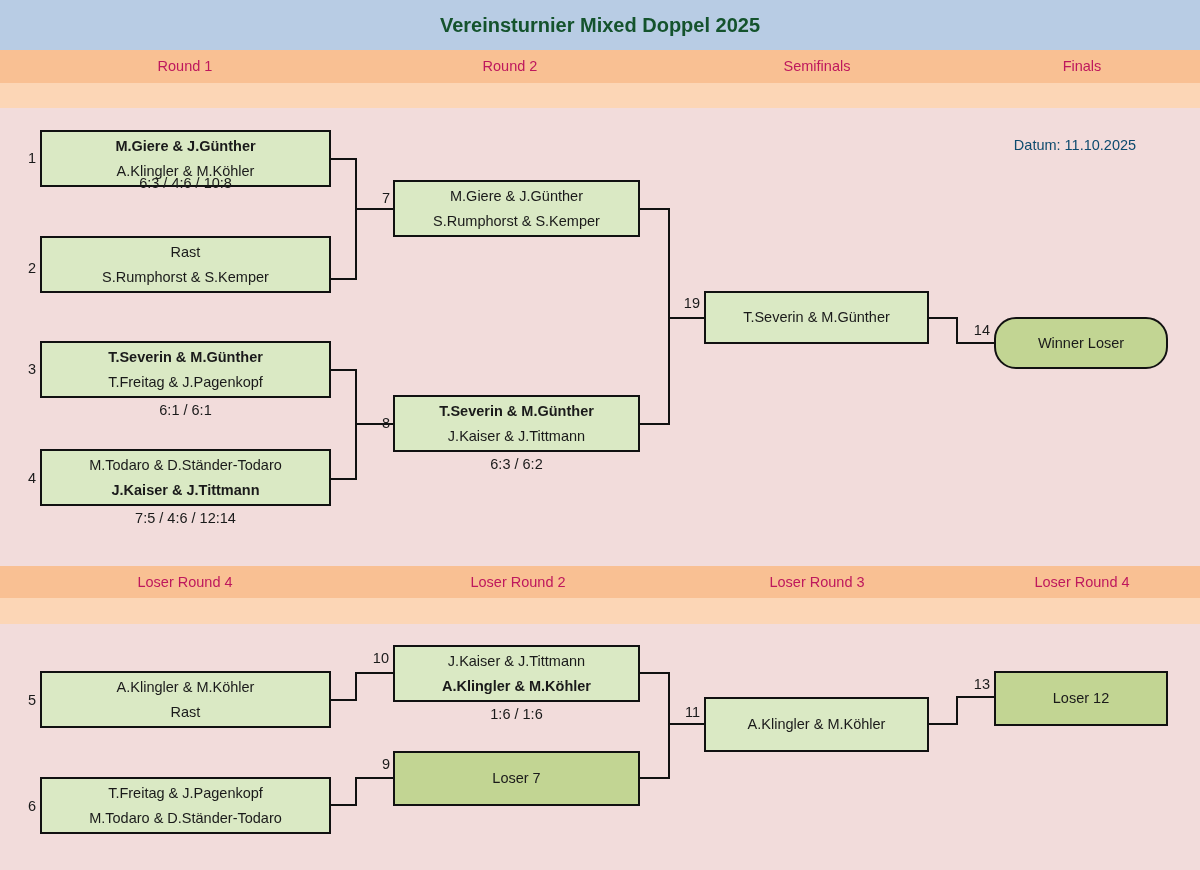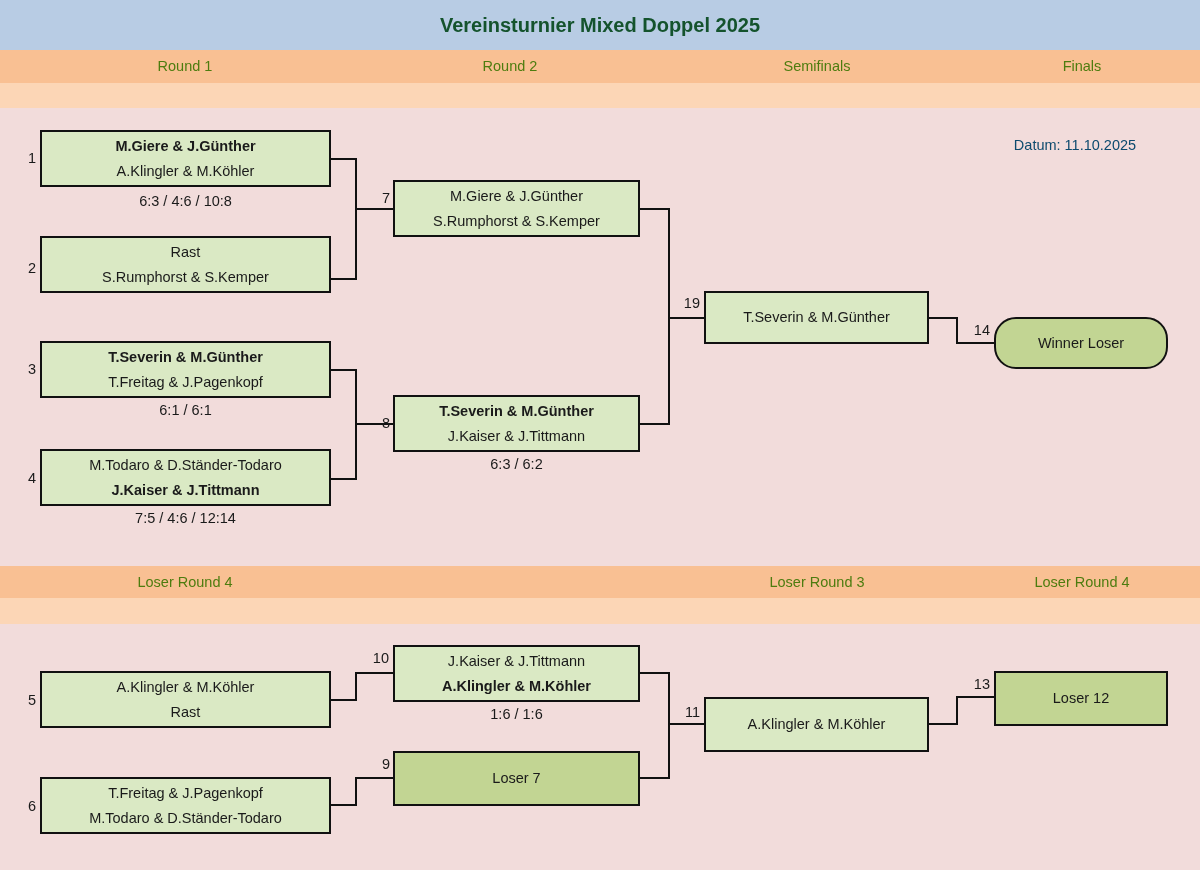--- a/index.html
+++ b/index.html
@@ -42,21 +42,21 @@
     text-align: center;
     font-size: 20px;
     font-weight: bold;
     color: #14532d;
   }
 
   .round-label {
     position: absolute;
     text-align: center;
     font-size: 14.5px;
-    color: #4d7c0f;
+    color: #be185d;
     line-height: 33px;
     height: 33px;
   }
 
   
   .box {
     position: absolute;
     border: 2.2px solid #111111;
     background: #dae9c4;
     box-sizing: border-box;
@@ -118,20 +118,21 @@
   <div class="band band-sub2"></div>
 
   <div class="page-title">Vereinsturnier Mixed Doppel 2025</div>
 
   <div class="round-label" style="left:35px;   top:50px; width:300px;">Round 1</div>
   <div class="round-label" style="left:360px;  top:50px; width:300px;">Round 2</div>
   <div class="round-label" style="left:667px;  top:50px; width:300px;">Semifinals</div>
   <div class="round-label" style="left:932px;  top:50px; width:300px;">Finals</div>
 
   <div class="round-label" style="left:35px;   top:566px; width:300px;">Loser Round 4</div>
+  <div class="round-label" style="left:368px;  top:566px; width:300px;">Loser Round 2</div>
   <div class="round-label" style="left:667px;  top:566px; width:300px;">Loser Round 3</div>
   <div class="round-label" style="left:932px;  top:566px; width:300px;">Loser Round 4</div>
 
   <div class="datum" style="left:960px; top:135px; width:230px;">Datum: 11.10.2025</div>
 
   <div class="conn" style="left:331px; top:158px; width:26px; height:2.2px;"></div>
   <div class="conn" style="left:355px; top:158px; width:2.2px; height:122px;"></div>
   <div class="conn" style="left:331px; top:278px; width:26px; height:2.2px;"></div>
   <div class="conn" style="left:355px; top:208px; width:39px; height:2.2px;"></div>
 
@@ -147,21 +148,21 @@
 
   <div class="conn" style="left:928px; top:317px; width:30px; height:2.2px;"></div>
   <div class="conn" style="left:956px; top:317px; width:2.2px; height:27px;"></div>
   <div class="conn" style="left:956px; top:342px; width:39px; height:2.2px;"></div>
 
   <div class="box" style="left:40px; top:130px; width:291px; height:57px;">
     <div class="line win">M.Giere &amp; J.Günther</div>
     <div class="line">A.Klingler &amp; M.Köhler</div>
   </div>
   <div class="box-num" style="left:16px; top:148px; width:20px;">1</div>
-  <div class="score" style="left:40px; top:191px; width:291px;">6:3 / 4:6 / 10:8</div>
+  <div class="score" style="left:40px; top:173px; width:291px;">6:3 / 4:6 / 10:8</div>
 
   <div class="box" style="left:40px; top:236px; width:291px; height:57px;">
     <div class="line">Rast</div>
     <div class="line">S.Rumphorst &amp; S.Kemper</div>
   </div>
   <div class="box-num" style="left:16px; top:258px; width:20px;">2</div>
 
   <div class="box" style="left:40px; top:341px; width:291px; height:57px;">
     <div class="line win">T.Severin &amp; M.Günther</div>
     <div class="line">T.Freitag &amp; J.Pagenkopf</div>

